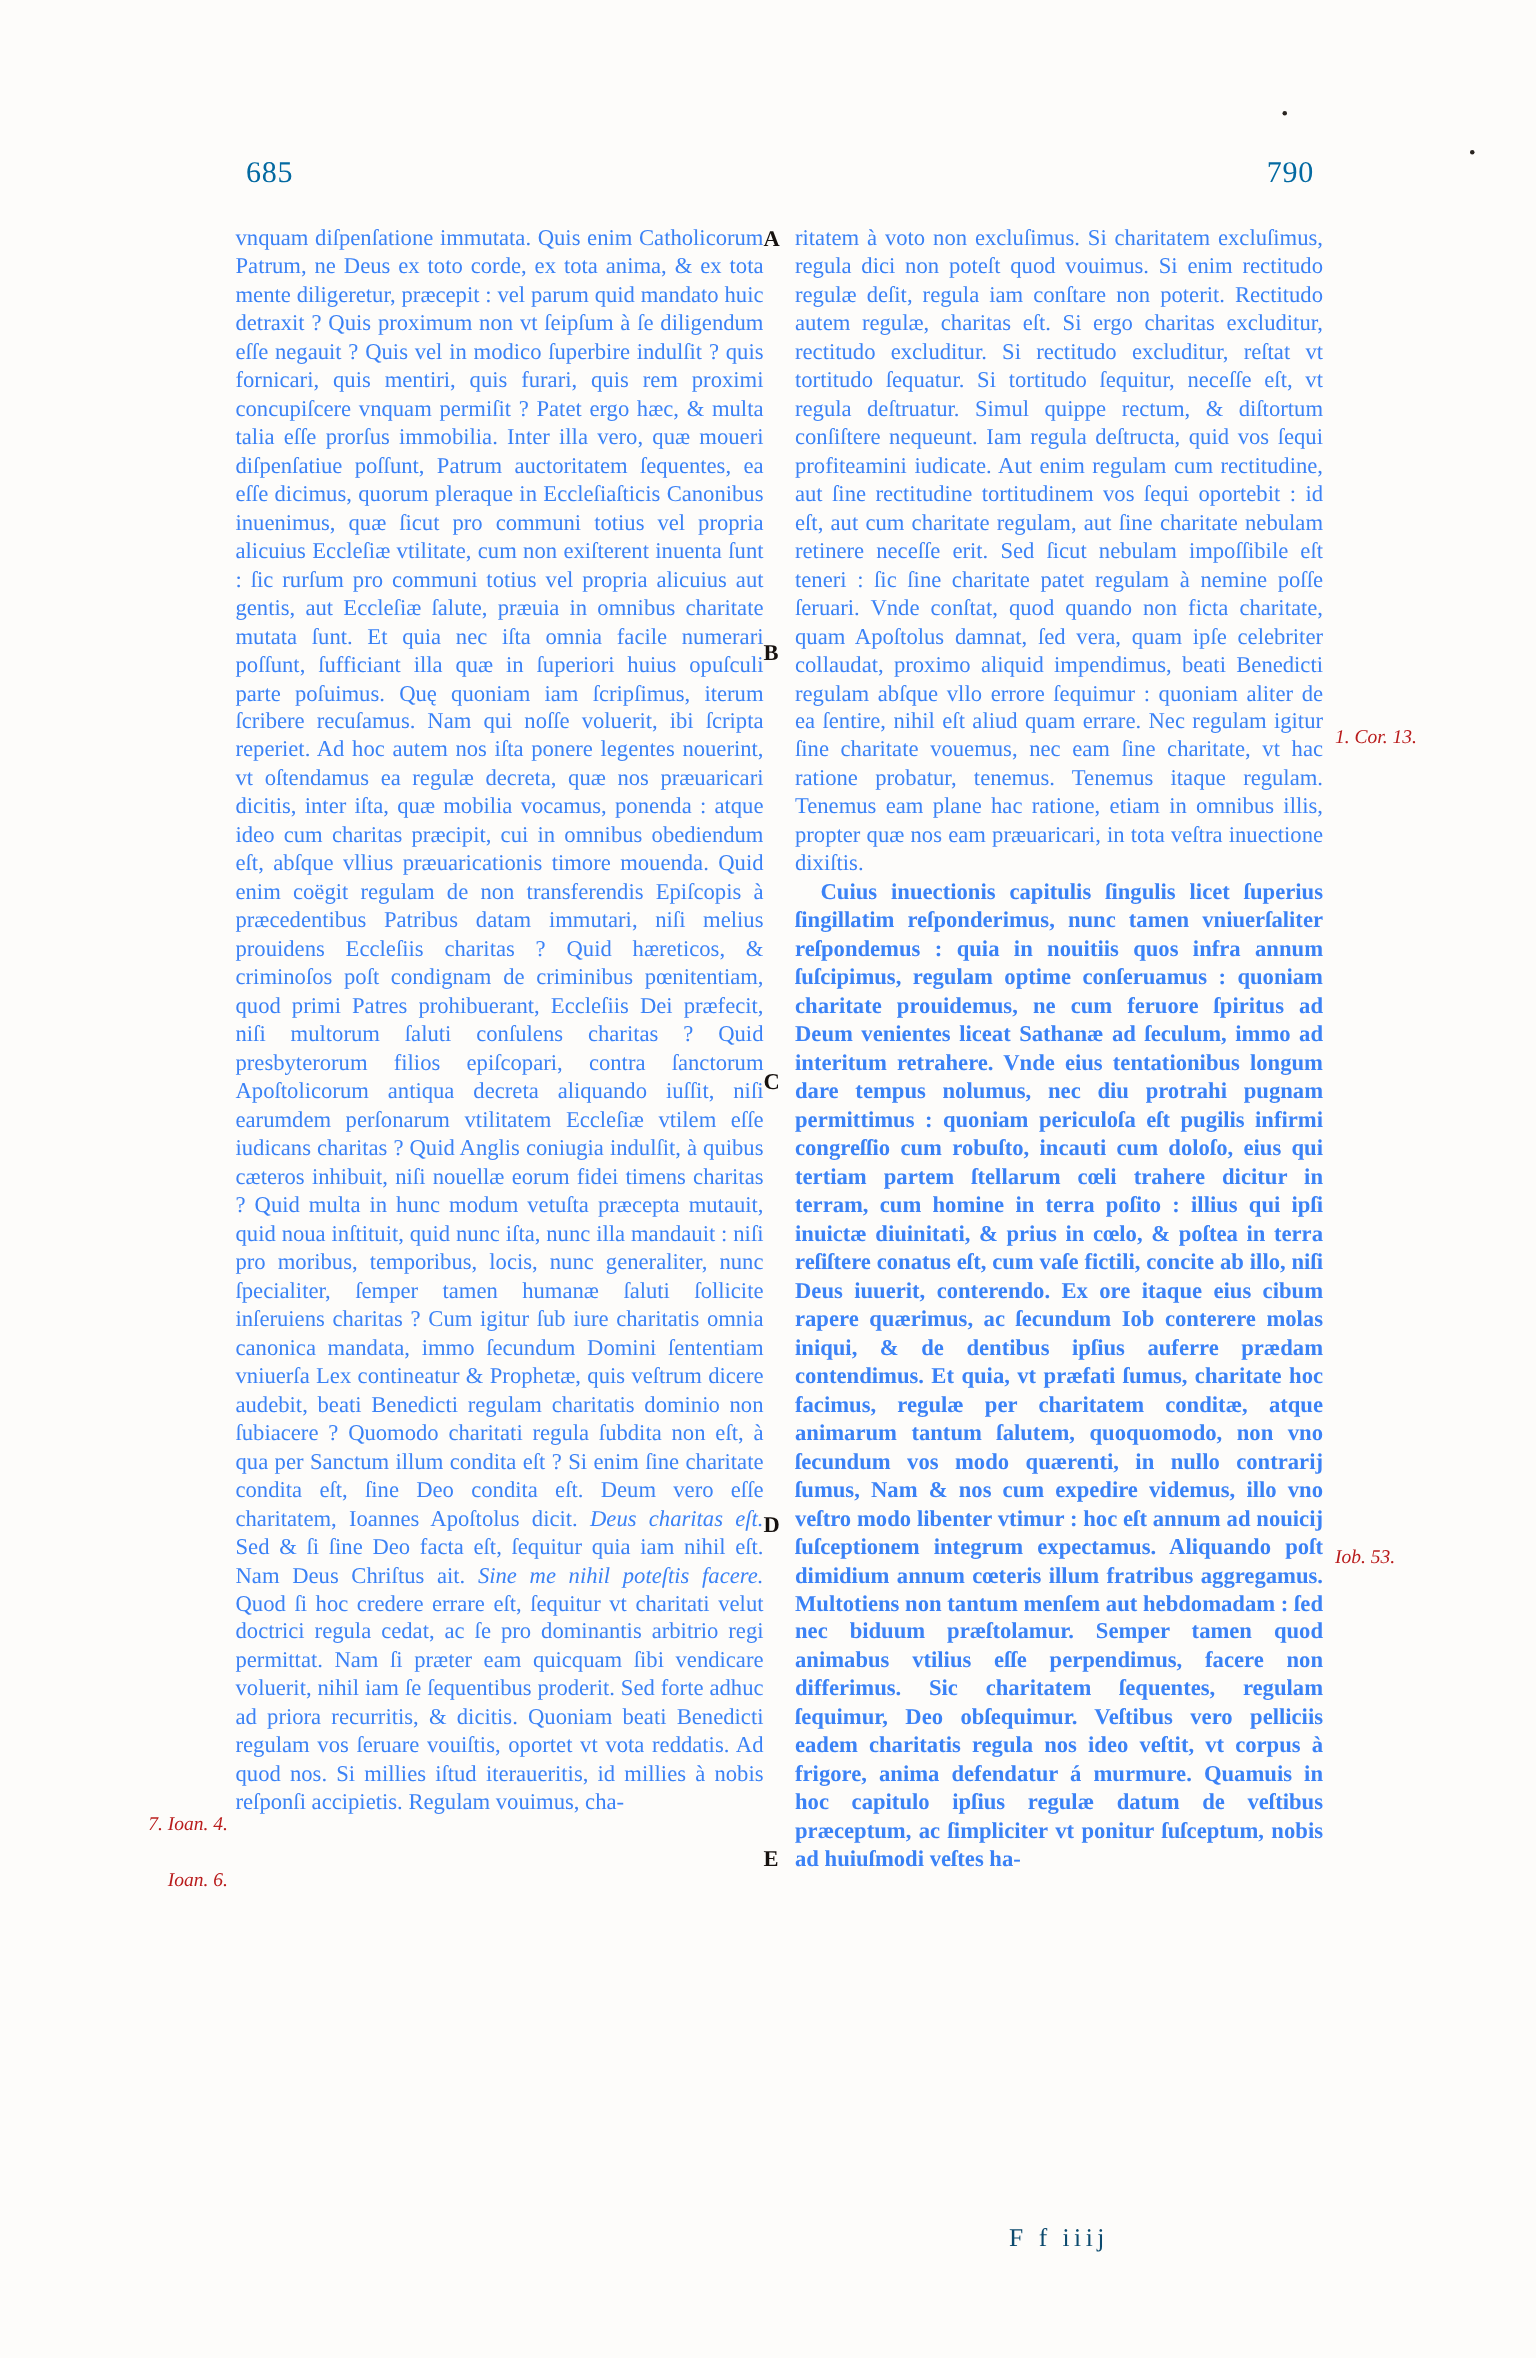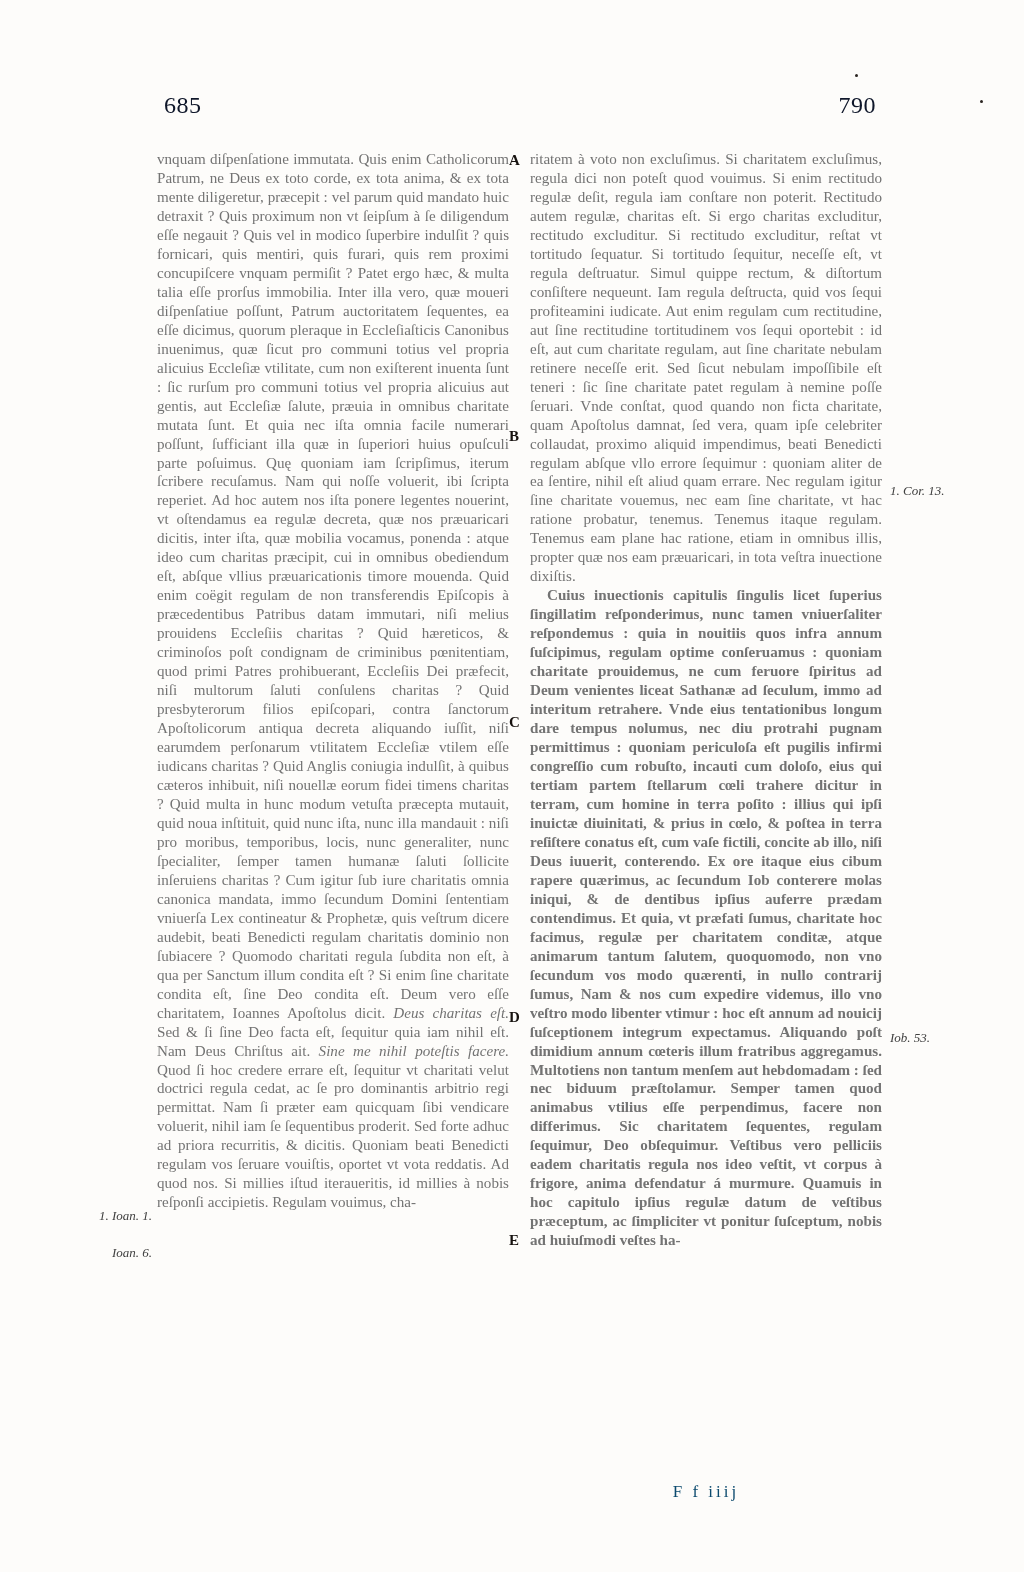--- a/index.html
+++ b/index.html
@@ -27,24 +27,24 @@
   
   .running-head {
     position: absolute;
     left: 150px;
     top: 88px;
     width: 730px;
     height: 46px;
   }
   .folio-left, .folio-right {
     position: absolute;
-    top: 4px;
-    font-size: 24px;
+    top: 16px;
+    font-size: 20px;
     letter-spacing: 0.5px;
-    color: #0f172a;
+    color: #0369a1;
   }
   .folio-left { left: 14px; }
   .folio-right { right: 4px; }
   .head-title {
     position: absolute;
     left: 0; right: 0; top: 1px;
     text-align: center;
     font-size: 29px;
     letter-spacing: 0.6px;
     color: #17120f;
@@ -68,21 +68,21 @@
 
   
   .col {
     position: absolute;
     top: 150px;
     width: 352px;
     font-size: 15.1px;
     line-height: 18.97px;
     text-align: justify;
     text-justify: inter-word;
-    color: #737373;
+    color: #3b82f6;
     hyphens: none;
   }
   .col-left  { left: 157px; }
   .col-right { left: 530px; }
 
   .col p {
     margin: 0;
     text-indent: 0;
   }
   .col p.indent {
@@ -92,21 +92,21 @@
   .ital {
     font-style: italic;
   }
 
   
   .margin-note {
     position: absolute;
     font-style: italic;
     font-size: 13px;
     line-height: 16px;
-    color: #404040;
+    color: #b91c1c;
     white-space: nowrap;
   }
   .mn-left  { text-align: right; }
   .mn-right { text-align: left; }
 
   
   .sec-letter {
     position: absolute;
     font-size: 15px;
     font-weight: bold;
@@ -141,21 +141,21 @@
   <div class="col col-left" id="col-left">
       <p><span>vnquam diſpenſatione immutata. Quis enim Catholicorum Patrum, ne Deus ex toto corde, ex tota anima, &amp; ex tota mente diligeretur, præcepit : vel parum quid mandato huic detraxit ? Quis proximum non vt ſeipſum à ſe diligendum eſſe negauit ? Quis vel in modico ſuperbire indulſit ? quis fornicari, quis mentiri, quis furari, quis rem proximi concupiſcere vnquam permiſit ? Patet ergo hæc, &amp; multa talia eſſe prorſus immobilia. Inter illa vero, quæ moueri diſpenſatiue poſſunt, Patrum auctoritatem ſequentes, ea eſſe dicimus, quorum pleraque in Eccleſiaſticis Canonibus inuenimus, quæ ſicut pro communi totius vel propria alicuius Eccleſiæ vtilitate, cum non exiſterent inuenta ſunt : ſic rurſum pro communi totius vel propria alicuius aut gentis, aut Eccleſiæ ſalute, præuia in omnibus charitate mutata ſunt. Et quia nec iſta omnia facile numerari poſſunt, ſufficiant illa quæ in ſuperiori huius opuſculi parte poſuimus. Quę quoniam iam ſcripſimus, iterum ſcribere recuſamus. Nam qui noſſe voluerit, ibi ſcripta reperiet. Ad hoc autem nos iſta ponere legentes nouerint, vt oſtendamus ea regulæ decreta, quæ nos præuaricari dicitis, inter iſta, quæ mobilia vocamus, ponenda : atque ideo cum charitas præcipit, cui in omnibus obediendum eſt, abſque vllius præuaricationis timore mouenda. Quid enim coëgit regulam de non transferendis Epiſcopis à præcedentibus Patribus datam immutari, niſi melius prouidens Eccleſiis charitas ? Quid hæreticos, &amp; criminoſos poſt condignam de criminibus pœnitentiam, quod primi Patres prohibuerant, Eccleſiis Dei præfecit, niſi multorum ſaluti conſulens charitas ? Quid presbyterorum filios epiſcopari, contra ſanctorum Apoſtolicorum antiqua decreta aliquando iuſſit, niſi earumdem perſonarum vtilitatem Eccleſiæ vtilem eſſe iudicans charitas ? Quid Anglis coniugia indulſit, à quibus cæteros inhibuit, niſi nouellæ eorum fidei timens charitas ? Quid multa in hunc modum vetuſta præcepta mutauit, quid noua inſtituit, quid nunc iſta, nunc illa mandauit : niſi pro moribus, temporibus, locis, nunc generaliter, nunc ſpecialiter, ſemper tamen humanæ ſaluti ſollicite inſeruiens charitas ? Cum igitur ſub iure charitatis omnia canonica mandata, immo ſecundum Domini ſententiam vniuerſa Lex contineatur &amp; Prophetæ, quis veſtrum dicere audebit, beati Benedicti regulam charitatis dominio non ſubiacere ? Quomodo charitati regula ſubdita non eſt, à qua per Sanctum illum condita eſt ? Si enim ſine charitate condita eſt, ſine Deo condita eſt. Deum vero eſſe charitatem, Ioannes Apoſtolus dicit. </span><span class="ital">Deus charitas eſt.</span><span> Sed &amp; ſi ſine Deo facta eſt, ſequitur quia iam nihil eſt. Nam Deus Chriſtus ait. </span><span class="ital">Sine me nihil poteſtis facere.</span><span> Quod ſi hoc credere errare eſt, ſequitur vt charitati velut doctrici regula cedat, ac ſe pro dominantis arbitrio regi permittat. Nam ſi præter eam quicquam ſibi vendicare voluerit, nihil iam ſe ſequentibus proderit. Sed forte adhuc ad priora recurritis, &amp; dicitis. Quoniam beati Benedicti regulam vos ſeruare vouiſtis, oportet vt vota reddatis. Ad quod nos. Si millies iſtud iteraueritis, id millies à nobis reſponſi accipietis. Regulam vouimus, cha-</span></p>
     </div>
 
   <div class="col col-right" id="col-right">
       <p><span>ritatem à voto non excluſimus. Si charitatem excluſimus, regula dici non poteſt quod vouimus. Si enim rectitudo regulæ deſit, regula iam conſtare non poterit. Rectitudo autem regulæ, charitas eſt. Si ergo charitas excluditur, rectitudo excluditur. Si rectitudo excluditur, reſtat vt tortitudo ſequatur. Si tortitudo ſequitur, neceſſe eſt, vt regula deſtruatur. Simul quippe rectum, &amp; diſtortum conſiſtere nequeunt. Iam regula deſtructa, quid vos ſequi profiteamini iudicate. Aut enim regulam cum rectitudine, aut ſine rectitudine tortitudinem vos ſequi oportebit : id eſt, aut cum charitate regulam, aut ſine charitate nebulam retinere neceſſe erit. Sed ſicut nebulam impoſſibile eſt teneri : ſic ſine charitate patet regulam à nemine poſſe ſeruari. Vnde conſtat, quod quando non ficta charitate, quam Apoſtolus damnat, ſed vera, quam ipſe celebriter collaudat, proximo aliquid impendimus, beati Benedicti regulam abſque vllo errore ſequimur : quoniam aliter de ea ſentire, nihil eſt aliud quam errare. Nec regulam igitur ſine charitate vouemus, nec eam ſine charitate, vt hac ratione probatur, tenemus. Tenemus itaque regulam. Tenemus eam plane hac ratione, etiam in omnibus illis, propter quæ nos eam præuaricari, in tota veſtra inuectione dixiſtis.</span></p>
       <p class="indent"><span>Cuius inuectionis capitulis ſingulis licet ſuperius ſingillatim reſponderimus, nunc tamen vniuerſaliter reſpondemus : quia in nouitiis quos infra annum ſuſcipimus, regulam optime conſeruamus : quoniam charitate prouidemus, ne cum feruore ſpiritus ad Deum venientes liceat Sathanæ ad ſeculum, immo ad interitum retrahere. Vnde eius tentationibus longum dare tempus nolumus, nec diu protrahi pugnam permittimus : quoniam periculoſa eſt pugilis infirmi congreſſio cum robuſto, incauti cum doloſo, eius qui tertiam partem ſtellarum cœli trahere dicitur in terram, cum homine in terra poſito : illius qui ipſi inuictæ diuinitati, &amp; prius in cœlo, &amp; poſtea in terra reſiſtere conatus eſt, cum vaſe fictili, concite ab illo, niſi Deus iuuerit, conterendo. Ex ore itaque eius cibum rapere quærimus, ac ſecundum Iob conterere molas iniqui, &amp; de dentibus ipſius auferre prædam contendimus. Et quia, vt præfati ſumus, charitate hoc facimus, regulæ per charitatem conditæ, atque animarum tantum ſalutem, quoquomodo, non vno ſecundum vos modo quærenti, in nullo contrarij ſumus, Nam &amp; nos cum expedire videmus, illo vno veſtro modo libenter vtimur : hoc eſt annum ad nouicij ſuſceptionem integrum expectamus. Aliquando poſt dimidium annum cœteris illum fratribus aggregamus. Multotiens non tantum menſem aut hebdomadam : ſed nec biduum præſtolamur. Semper tamen quod animabus vtilius eſſe perpendimus, facere non differimus. Sic charitatem ſequentes, regulam ſequimur, Deo obſequimur. Veſtibus vero pelliciis eadem charitatis regula nos ideo veſtit, vt corpus à frigore, anima defendatur á murmure. Quamuis in hoc capitulo ipſius regulæ datum de veſtibus præceptum, ac ſimpliciter vt ponitur ſuſceptum, nobis ad huiuſmodi veſtes ha-</span></p>
     </div>
 
   <div id="margin-layer">
-      <div class="margin-note mn-left" style="left: 60px; width: 92px; top: 1208px;">1. Ioan. 1.</div>
+      <div class="margin-note mn-left" style="left: 60px; width: 92px; top: 1208px;">7. Ioan. 4.</div>
       <div class="margin-note mn-left" style="left: 60px; width: 92px; top: 1245px;">Ioan. 6.</div>
       <div class="margin-note mn-right" style="left: 890px; width: 120px; top: 483px;">1. Cor. 13.</div>
       <div class="margin-note mn-right" style="left: 890px; width: 120px; top: 1030px;">Iob. 53.</div>
       <div class="sec-letter" style="left: 509px; top: 152px;">A</div>
       <div class="sec-letter" style="left: 509px; top: 428px;">B</div>
       <div class="sec-letter" style="left: 509px; top: 714px;">C</div>
       <div class="sec-letter" style="left: 509px; top: 1009px;">D</div>
       <div class="sec-letter" style="left: 509px; top: 1232px;">E</div>
     </div>
 

